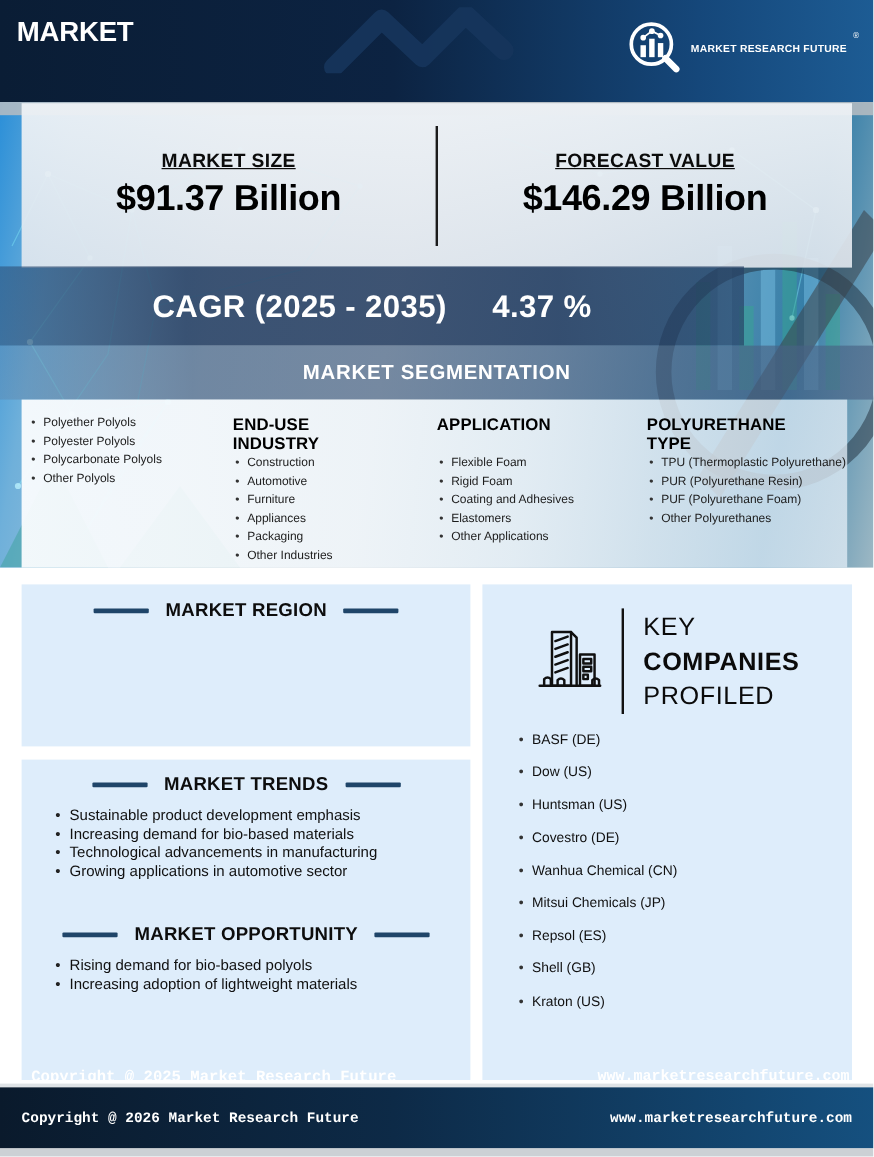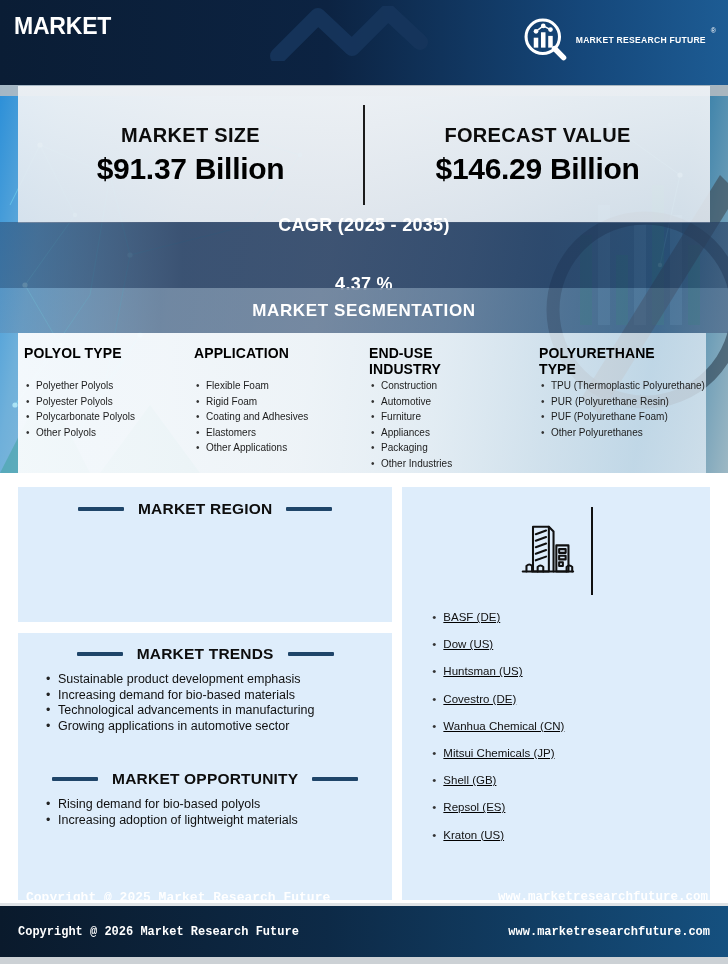--- a/index.html
+++ b/index.html
@@ -18,29 +18,29 @@
 
   
   .hero{position:relative;width:728px;height:388px;
         background:linear-gradient(100deg,#2b8fd8 0%,#6fb0da 8%,#bdd0dc 26%,#ccd4d9 45%,
                    #9db9cc 62%,#5d93b4 76%,#357ea8 88%,#9db8c4 100%);}
   .hero-bg{position:absolute;inset:0;z-index:0;}
   .stats{position:absolute;left:18px;top:1px;width:692px;height:137px;z-index:2;
          background:linear-gradient(180deg,rgba(238,242,246,.94),rgba(226,232,239,.9));
          display:flex;align-items:center;}
   .stat{flex:1;text-align:center;}
-  .stat-label{font-size:20px;font-weight:700;color:#0c0c0c;letter-spacing:.3px;}
+  .stat-label{font-size:16px;font-weight:700;color:#0c0c0c;letter-spacing:.3px;text-decoration:underline;}
   .stat-value{font-size:30px;font-weight:700;color:#000000;margin-top:5px;letter-spacing:-0.3px;}
   .stat-divider{width:2px;height:100px;background:#1b1b1b;}
 
-  .cagr{position:absolute;left:0;top:137px;width:728px;height:66px;z-index:2;
+  .cagr{position:absolute;left:0;top:137px;width:620px;height:66px;z-index:2;
         background:linear-gradient(90deg,rgba(44,74,112,.55),rgba(30,55,92,.82) 25%,
                    rgba(30,55,92,.82) 75%,rgba(38,64,100,.68));
         display:flex;align-items:center;justify-content:center;gap:38px;
-        color:#ffffff;font-size:18px;font-weight:700;letter-spacing:.3px;flex-direction:column;}
+        color:#ffffff;font-size:26px;font-weight:700;letter-spacing:.3px;}
 
   .seg-title-band{position:absolute;left:0;top:203px;width:728px;height:45px;z-index:2;
         background:linear-gradient(90deg,rgba(95,122,155,.32),rgba(72,98,132,.66) 22%,
                    rgba(72,98,132,.66) 100%);
         display:flex;align-items:center;justify-content:center;
         color:#ffffff;font-size:17px;font-weight:700;letter-spacing:.6px;}
 
   .seg-panel{position:absolute;left:18px;top:248px;width:688px;height:140px;z-index:2;
         background:linear-gradient(90deg,rgba(250,252,254,.95),rgba(238,245,250,.85) 60%,
                    rgba(228,238,247,.76));
@@ -71,21 +71,21 @@
   .bullets{padding-left:24px;padding-right:6px;}
   .bullets li::before{content:"•";position:absolute;left:4px;color:#222;}
   .opp-row{margin-top:36px;}
 
   .companies-panel{width:332px;height:413px;position:relative;overflow:hidden;padding-top:14px;}
   .comp-head{display:flex;align-items:center;justify-content:center;gap:16px;margin-top:6px;}
   .comp-vline{width:2px;height:88px;background:#111;}
   .comp-title{display:flex;flex-direction:column;color:#0b0b0b;font-size:21px;line-height:29px;
               letter-spacing:.5px;}
   .comp-title .bold{font-weight:700;}
-  .companies{margin-top:16px;padding-left:28px;text-decoration:underline;}
+  .companies{margin-top:16px;padding-left:28px;}
   .companies li{position:relative;font-size:11.5px;color:#101010;padding-left:13px;margin-bottom:15.2px;
                 line-height:12px;}
   .companies li::before{content:"•";position:absolute;left:2px;color:#333;}
 
   .watermark{position:absolute;color:#ffffff;font-weight:700;white-space:nowrap;
              font-family:"Liberation Mono","DejaVu Sans Mono",monospace;}
   .wm-left{left:8px;bottom:-5px;font-size:13px;}
   .wm-right{right:2px;bottom:-4px;font-size:12.5px;}
 
   
@@ -182,47 +182,46 @@
       <span>CAGR (2025 - 2035)</span>
       <span>4.37 %</span>
     </div>
 
     <div class="seg-title-band">
       <span>MARKET SEGMENTATION</span>
     </div>
 
     <div class="seg-panel">
       <div class="seg-col c1">
-        <div class="seg-head">POLYOL TYPE</div>
         <ul class="seg-list">
           <li>Polyether Polyols</li>
           <li>Polyester Polyols</li>
           <li>Polycarbonate Polyols</li>
           <li>Other Polyols</li>
-        </ul>
-      </div>
-      <div class="seg-col c2">
-        <div class="seg-head">APPLICATION</div>
-        <ul class="seg-list">
-          <li>Flexible Foam</li>
-          <li>Rigid Foam</li>
-          <li>Coating and Adhesives</li>
-          <li>Elastomers</li>
-          <li>Other Applications</li>
         </ul>
       </div>
       <div class="seg-col c3">
         <div class="seg-head narrow">END-USE INDUSTRY</div>
         <ul class="seg-list">
           <li>Construction</li>
           <li>Automotive</li>
           <li>Furniture</li>
           <li>Appliances</li>
           <li>Packaging</li>
           <li>Other Industries</li>
+        </ul>
+      </div>
+      <div class="seg-col c2">
+        <div class="seg-head">APPLICATION</div>
+        <ul class="seg-list">
+          <li>Flexible Foam</li>
+          <li>Rigid Foam</li>
+          <li>Coating and Adhesives</li>
+          <li>Elastomers</li>
+          <li>Other Applications</li>
         </ul>
       </div>
       <div class="seg-col c4">
         <div class="seg-head narrow">POLYURETHANE TYPE</div>
         <ul class="seg-list">
           <li>TPU (Thermoplastic Polyurethane)</li>
           <li>PUR (Polyurethane Resin)</li>
           <li>PUF (Polyurethane Foam)</li>
           <li>Other Polyurethanes</li>
         </ul>
@@ -279,30 +278,35 @@
           <rect x="40" y="26" width="13" height="28"></rect>
           <rect x="43" y="30" width="7" height="4"></rect>
           <rect x="43" y="37" width="7" height="4"></rect>
           <rect x="43" y="44" width="4" height="4"></rect>
           <path d="M8 54 L8 48 Q11 45 14 48 L14 54"></path>
           <path d="M20 54 L20 49 Q23 46 26 49 L26 54"></path>
           <path d="M53 54 L53 49 Q56 46 59 49 L59 54" transform="translate(-2,0)"></path>
           <line x1="4" y1="54" x2="58" y2="54"></line>
         </svg>
         <div class="comp-vline"></div>
+        <div class="comp-title">
+          <span>KEY</span>
+          <span class="bold">COMPANIES</span>
+          <span>PROFILED</span>
+        </div>
       </div>
       <ul class="companies">
         <li>BASF (DE)</li>
         <li>Dow (US)</li>
         <li>Huntsman (US)</li>
         <li>Covestro (DE)</li>
         <li>Wanhua Chemical (CN)</li>
         <li>Mitsui Chemicals (JP)</li>
+        <li>Repsol (ES)</li>
         <li>Shell (GB)</li>
-        <li>Repsol (ES)</li>
         <li>Kraton (US)</li>
       </ul>
       <div class="watermark wm-right">www.marketresearchfuture.com</div>
     </div>
   </section>
 
   <footer class="footer">
     <span>Copyright @ 2026 Market Research Future</span>
     <span>www.marketresearchfuture.com</span>
   </footer>

